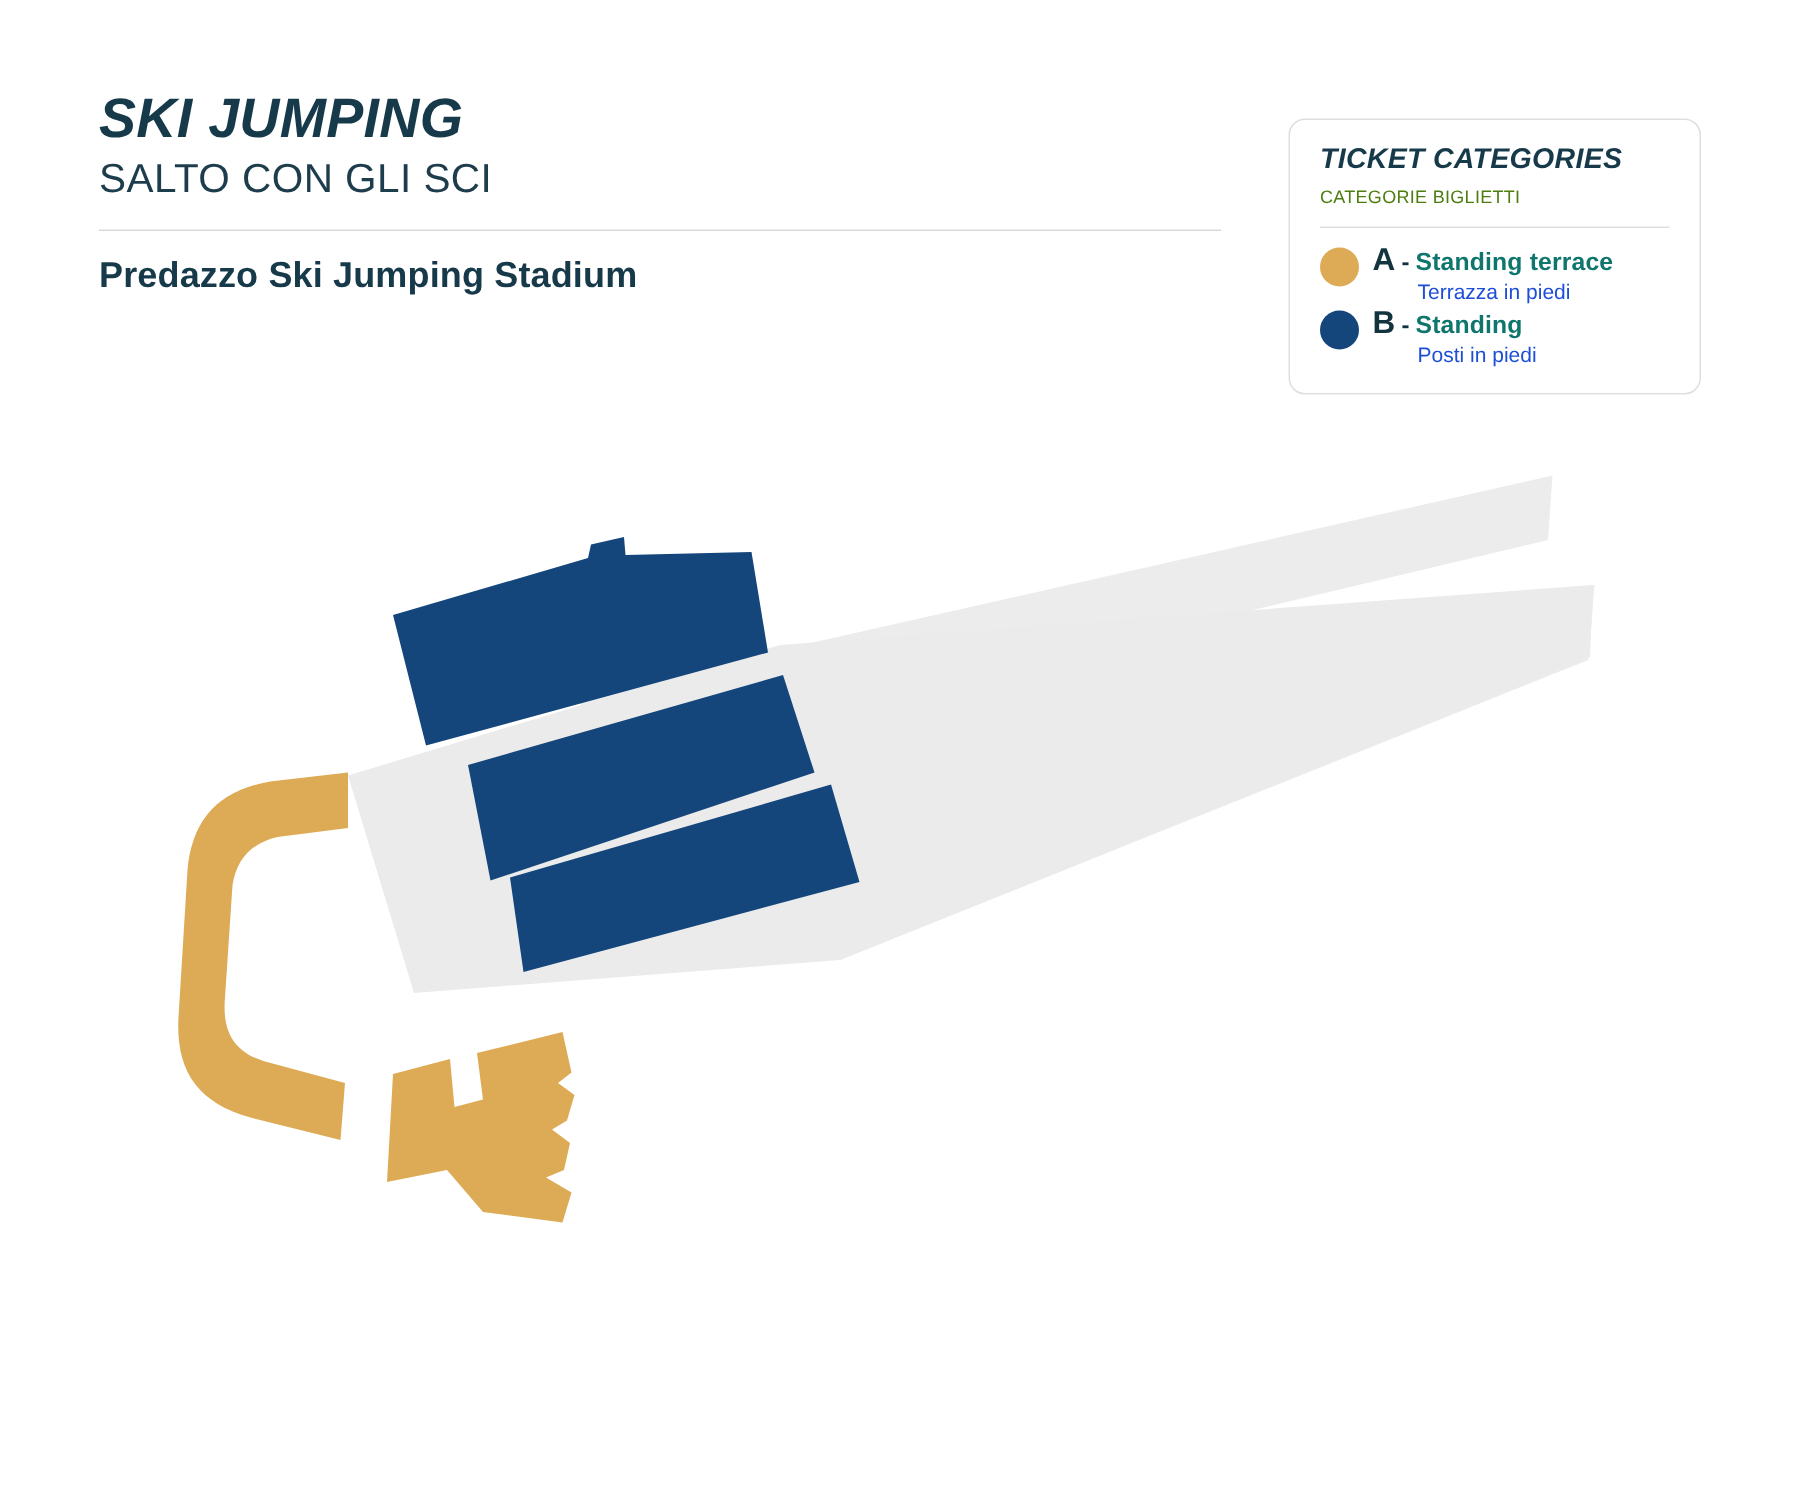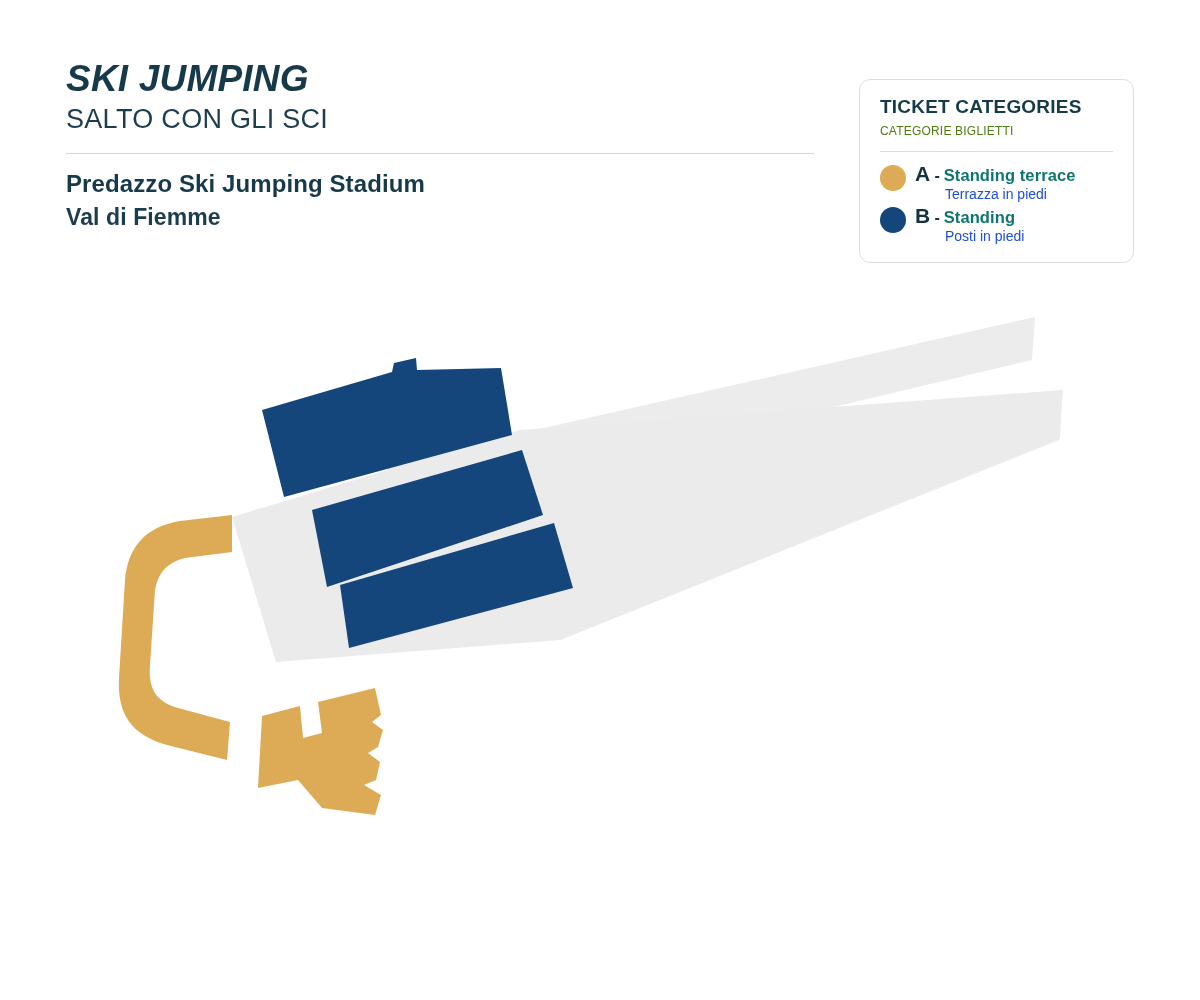--- a/index.html
+++ b/index.html
@@ -78,20 +78,21 @@
     height: 184px;
     box-sizing: border-box;
     border: 1px solid #dcdfe2;
     border-radius: 11px;
     background: #ffffff;
     padding: 17px 20px 0 20px;
   }
   #legend-title {
     font-size: 19px;
     font-weight: 700;
+    font-style: italic;
     color: #173a4a;
     letter-spacing: 0.2px;
     line-height: 1.1;
     margin: 0;
     white-space: nowrap;
   }
   #legend-subtitle {
     font-size: 12px;
     font-weight: 400;
     color: #4d7c0f;
@@ -170,21 +171,20 @@
 </head>
 <body>
 
 <div id="page">
 
   <div id="header">
     <h1 id="sport-title">SKI JUMPING</h1>
     <div id="sport-subtitle">SALTO CON GLI SCI</div>
     <div id="header-divider"></div>
     <div id="venue-name">Predazzo Ski Jumping Stadium</div>
-    <div id="venue-location">Val di Fiemme</div>
   </div>
 
   <div id="legend">
     <div id="legend-title">TICKET CATEGORIES</div>
     <div id="legend-subtitle">CATEGORIE BIGLIETTI</div>
     <div id="legend-divider"></div>
 
     <div id="legend-items">
 
       <div class="legend-row">

